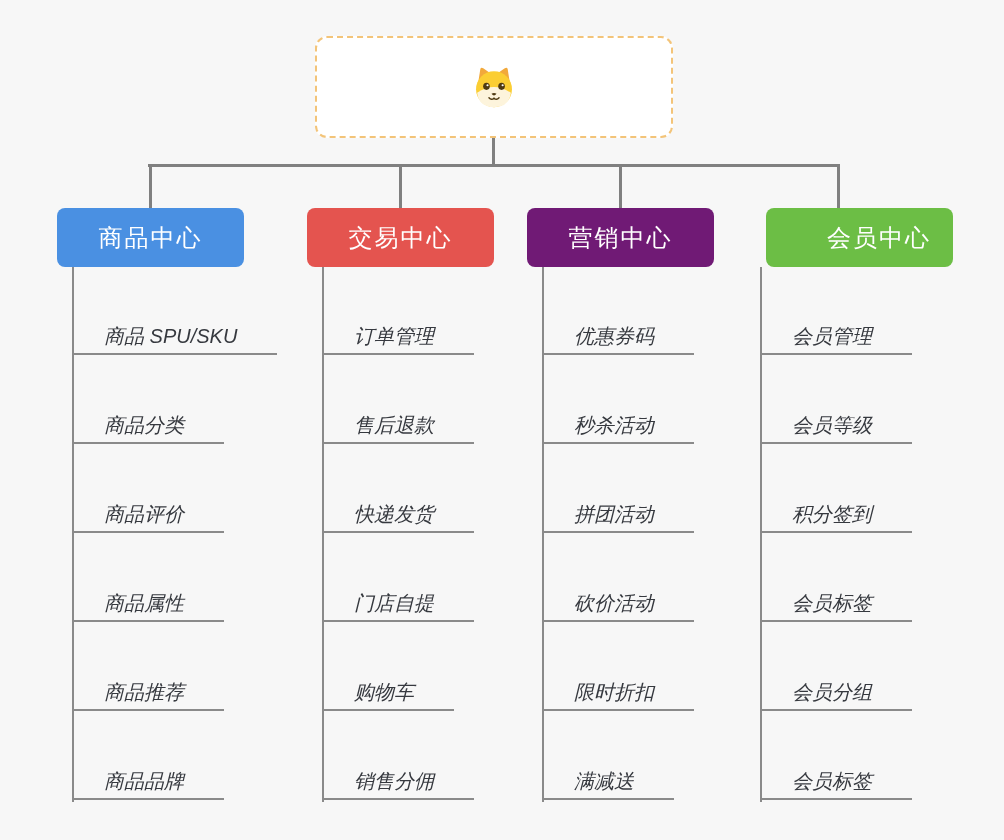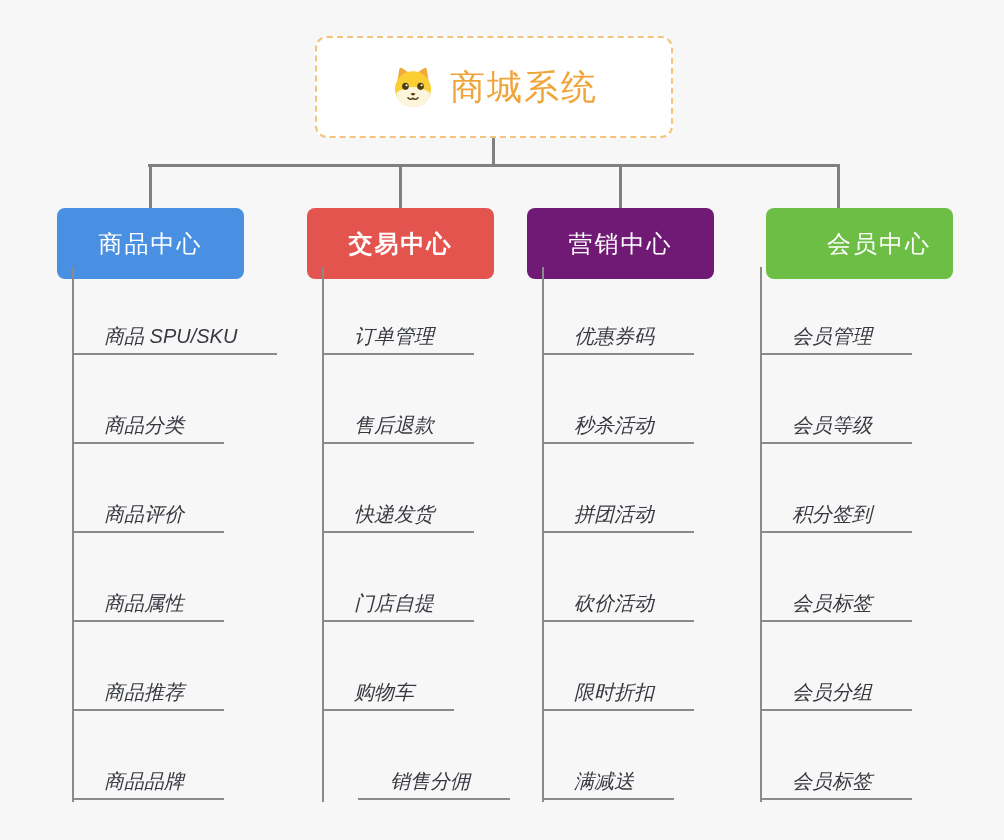--- a/index.html
+++ b/index.html
@@ -47,21 +47,21 @@
   
   .connector{position:absolute;background:var(--connector);}
   .root-stem{left:492px;top:138px;width:3px;height:29px;}
   .h-bar{left:148px;top:164px;width:691px;height:3px;}
   .branch-stem{top:164px;width:3px;height:46px;}
   
   .branch-header{
     position:absolute;
     top:208px;
     width:187px;
-    height:71px;
+    height:59px;
     border-radius:8px;
     color:var(--header-text);
     font-size:24px;
     letter-spacing:2px;
     display:flex;
     align-items:center;
     justify-content:center;
     white-space:nowrap;
   }
   
@@ -97,45 +97,44 @@
       <path d="M54 26 L51 7 Q50 4 47 6 L37 13 Z" fill="#F2A93B"></path>
       <circle cx="32" cy="35" r="25" fill="#FBCE33"></circle>
       <path d="M8.5 40 Q32 24 55.5 40 Q53 60 32 60 Q11 60 8.5 40 Z" fill="#FDF4DC"></path>
       <ellipse cx="21.5" cy="31" rx="4.6" ry="5" fill="#4F3A11"></ellipse>
       <ellipse cx="42.5" cy="31" rx="4.6" ry="5" fill="#4F3A11"></ellipse>
       <circle cx="23" cy="29.5" r="1.5" fill="#FFFFFF"></circle>
       <circle cx="44" cy="29.5" r="1.5" fill="#FFFFFF"></circle>
       <path d="M28.5 41.5 Q32 39 35.5 41.5 Q32 46 28.5 41.5 Z" fill="#4F3A11"></path>
       <path d="M25 47 Q28.5 51 32 47.5 Q35.5 51 39 47" fill="none" stroke="#4F3A11" stroke-width="2" stroke-linecap="round"></path>
     </svg>
-    <span class="root-title">商城系统</span>
   </div>
 
   <div class="connector root-stem"></div>
   <div class="connector h-bar"></div>
 
   <div id="branches">
       <div class="connector branch-stem" style="left: 149px;"></div>
       <div class="branch-header" style="left: 57px; background: rgb(74, 144, 226);">商品中心</div>
       <div class="vline" style="left: 72px;"></div>
       <div class="item-row" style="left: 72px; top: 315px;">商品 SPU/SKU</div>
       <div class="item-row" style="left: 72px; top: 404px;">商品分类</div>
       <div class="item-row" style="left: 72px; top: 493px;">商品评价</div>
       <div class="item-row" style="left: 72px; top: 582px;">商品属性</div>
       <div class="item-row" style="left: 72px; top: 671px;">商品推荐</div>
       <div class="item-row" style="left: 72px; top: 760px;">商品品牌</div>
       <div class="connector branch-stem" style="left: 399px;"></div>
-      <div class="branch-header" style="left: 307px; background: rgb(228, 84, 79); font-weight: bold;">交易中心</div>
+      <div class="branch-header" style="left: 307px; background: rgb(228, 84, 79);">交易中心</div>
       <div class="vline" style="left: 322px;"></div>
       <div class="item-row" style="left: 322px; top: 315px;">订单管理</div>
       <div class="item-row" style="left: 322px; top: 404px;">售后退款</div>
       <div class="item-row" style="left: 322px; top: 493px;">快递发货</div>
       <div class="item-row" style="left: 322px; top: 582px;">门店自提</div>
       <div class="item-row" style="left: 322px; top: 671px;">购物车</div>
-      <div class="item-row" style="left: 322px; top: 760px; margin-left: 36px;">销售分佣</div>
+      <div class="item-row" style="left: 322px; top: 760px;">销售分佣</div>
       <div class="connector branch-stem" style="left: 619px;"></div>
       <div class="branch-header" style="left: 527px; background: #701a75;">营销中心</div>
       <div class="vline" style="left: 542px;"></div>
       <div class="item-row" style="left: 542px; top: 315px;">优惠券码</div>
       <div class="item-row" style="left: 542px; top: 404px;">秒杀活动</div>
       <div class="item-row" style="left: 542px; top: 493px;">拼团活动</div>
       <div class="item-row" style="left: 542px; top: 582px;">砍价活动</div>
       <div class="item-row" style="left: 542px; top: 671px;">限时折扣</div>
       <div class="item-row" style="left: 542px; top: 760px;">满减送</div>
       <div class="connector branch-stem" style="left: 837px;"></div>

